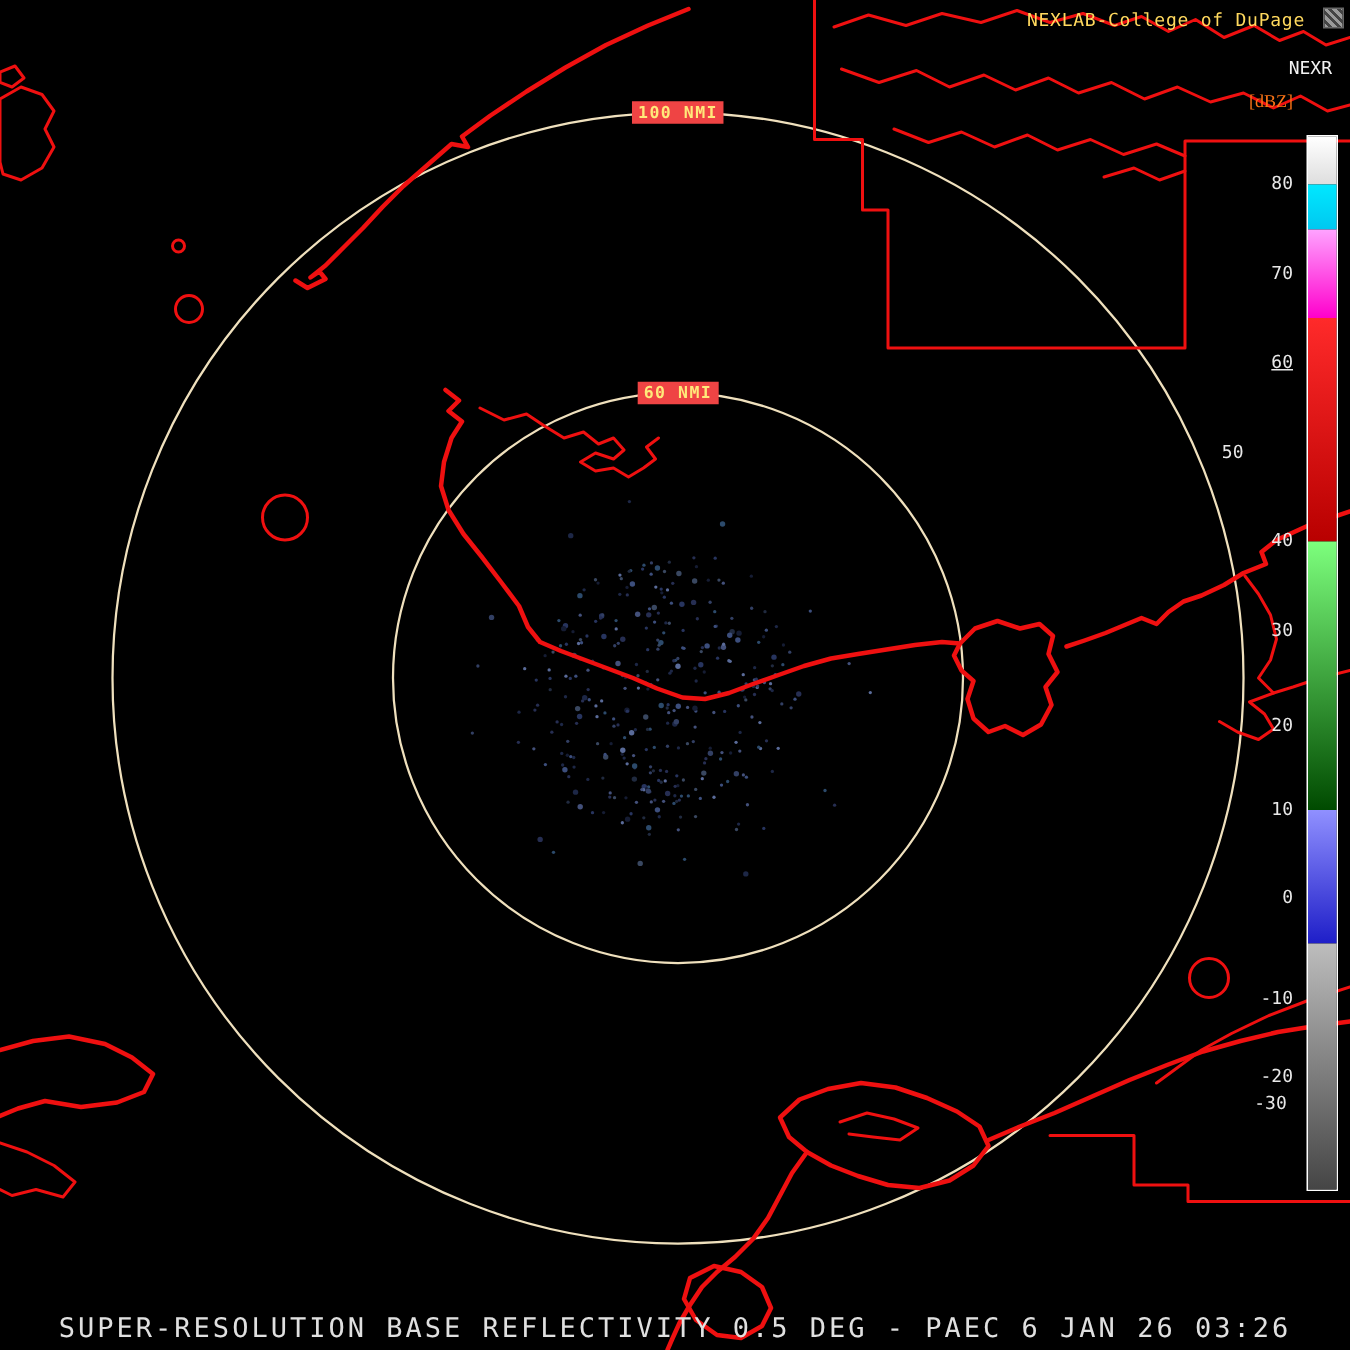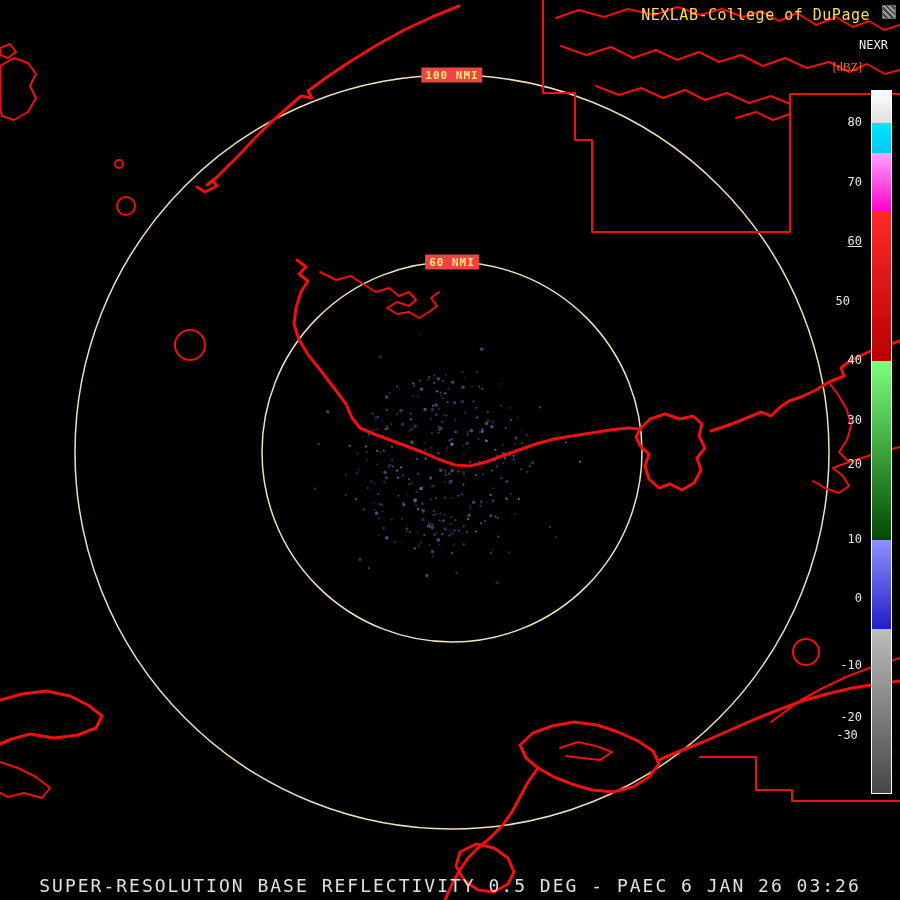--- a/index.html
+++ b/index.html
@@ -7,21 +7,21 @@
     position:relative;width:900px;height:900px;background:#000;overflow:hidden;
     font-family:"DejaVu Sans Mono","Liberation Mono",monospace;
   }
   #radar-svg{position:absolute;left:0;top:0;}
   .ring-label{
     position:absolute;transform:translate(-50%,-50%);
     background:#ef4444;color:#ffe97a;font-weight:bold;font-size:11px;
     letter-spacing:1px;padding:1px 4px;white-space:nowrap;
   }
   #brand{
-    position:absolute;top:6px;right:30px;color:#ffd95e;font-size:15px;
+    position:absolute;top:6px;right:30px;color:#ffd95e;font-size:12px;
     letter-spacing:0.5px;white-space:nowrap;margin-left:39px;
   }
   #brand-icon{
     position:absolute;top:5px;right:4px;width:14px;height:14px;
     background:repeating-linear-gradient(45deg,#9a9a9a 0 2px,#444 2px 4px);
     border:1px solid #666;box-sizing:border-box;
   }
   #legend-title{position:absolute;top:38px;right:12px;color:#f2f2f2;font-size:12px;}
   #legend-units{position:absolute;top:60px;right:38px;color:#f97316;font-size:12px;font-family:Liberation Serif, serif;}
   #colorbar{
@@ -440,24 +440,24 @@
       <div class="seg" style="height: 59.5px; background: linear-gradient(rgb(255, 163, 255), rgb(255, 0, 204));"></div>
       <div class="seg" style="height: 148.75px; background: linear-gradient(rgb(255, 42, 42), rgb(184, 0, 0));"></div>
       <div class="seg" style="height: 178.5px; background: linear-gradient(rgb(125, 255, 125), rgb(0, 74, 0));"></div>
       <div class="seg" style="height: 89.25px; background: linear-gradient(rgb(144, 144, 255), rgb(30, 30, 200));"></div>
       <div class="seg" style="height: 164.22px; background: linear-gradient(rgb(189, 189, 189), rgb(69, 69, 69));"></div>
     </div>
   <div id="colorbar-ticks">
       <div class="tick" style="left: 832px; top: 114.13px; text-align: right;">80</div>
       <div class="tick" style="left: 832px; top: 173.63px;">70</div>
       <div class="tick" style="left: 832px; top: 233.13px; text-decoration: underline;">60</div>
-      <div class="tick" style="left: 820px; top: 292.63px;">50</div>
+      <div class="tick" style="left: 799px; top: 292.63px;">50</div>
       <div class="tick" style="left: 832px; top: 352.13px;">40</div>
       <div class="tick" style="left: 832px; top: 411.63px;">30</div>
-      <div class="tick" style="left: 832px; top: 456px;">20</div>
+      <div class="tick" style="left: 832px; top: 475px;">20</div>
       <div class="tick" style="left: 832px; top: 530.63px;">10</div>
       <div class="tick" style="left: 832px; top: 590.13px;">0</div>
       <div class="tick" style="left: 832px; top: 657px;">-10</div>
       <div class="tick" style="left: 832px; top: 709.13px;">-20</div>
       <div class="tick" style="left: 832px; top: 727px; text-align: center;">-30</div>
     </div>
 
   <div id="footer">SUPER-RESOLUTION BASE REFLECTIVITY 0.5 DEG - PAEC 6 JAN 26 03:26</div>
 </div>
 

